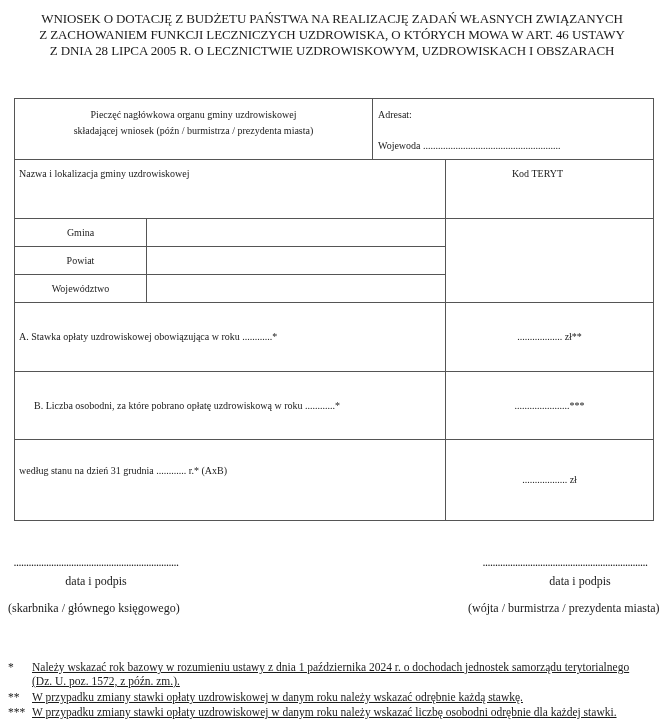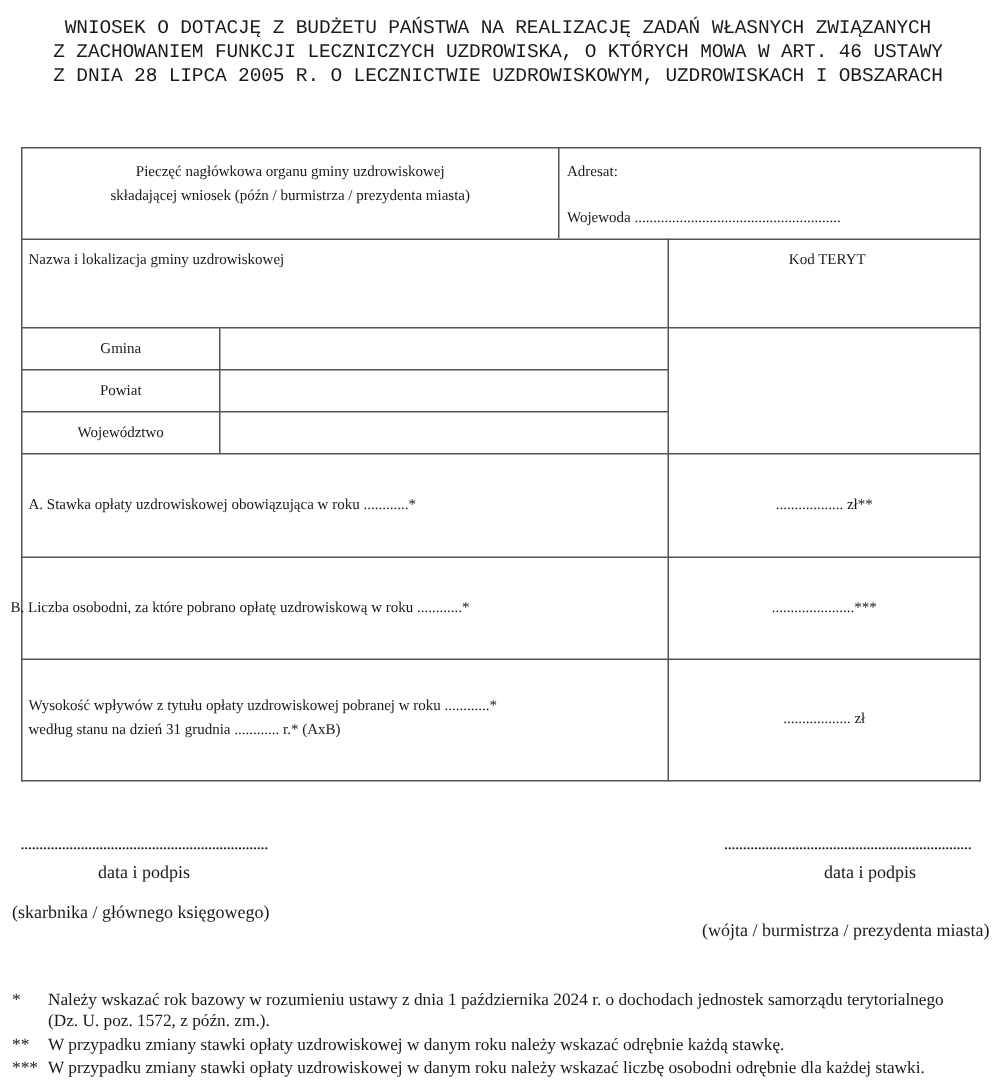--- a/index.html
+++ b/index.html
@@ -6,33 +6,33 @@
   body {
     width: 664px; height: 725px; position: relative; overflow: hidden;
     font-family: "Liberation Serif", "DejaVu Serif", serif;
     color: #1a1a1a;
   }
   .title {
     position: absolute; left: 0; top: 11px; width: 664px;
     text-align: center; font-size: 13px; line-height: 16px;
     letter-spacing: -0.1px;
   }
-  .title div { white-space: nowrap; font-family: Liberation Mono, monospace; }
+  .title div { white-space: nowrap; }
   .hl { position: absolute; height: 1px; background: #555; }
   .vl { position: absolute; width: 1px; background: #555; }
 
   .txt { position: absolute; font-size: 10px; line-height: 16px; white-space: nowrap; }
   .center { text-align: center; }
 
   .sig { position: absolute; font-size: 12px; line-height: 15px; white-space: nowrap; text-align: center; }
   .dots { letter-spacing: -0.5px; }
 
   .fn { position: absolute; font-size: 11.5px; line-height: 14px; white-space: nowrap; }
   .fn .mark { position: absolute; left: 0; }
-  .fn .body { position: absolute; left: 24px; }
+  .fn .body { position: absolute; left: 24px; text-decoration: underline; }
 </style>
 </head>
 <body>
 
 <div class="title">
   <div>WNIOSEK O DOTACJĘ Z BUDŻETU PAŃSTWA NA REALIZACJĘ ZADAŃ WŁASNYCH ZWIĄZANYCH</div>
   <div>Z ZACHOWANIEM FUNKCJI LECZNICZYCH UZDROWISKA, O KTÓRYCH MOWA W ART. 46 USTAWY</div>
   <div>Z DNIA 28 LIPCA 2005 R. O LECZNICTWIE UZDROWISKOWYM, UZDROWISKACH I OBSZARACH</div>
 </div>
 
@@ -61,55 +61,54 @@
 
 <div class="txt center" style="left:15px; top:107px; width:357px;">
   <div>Pieczęć nagłówkowa organu gminy uzdrowiskowej</div>
   <div>składającej wniosek (późn / burmistrza / prezydenta miasta)</div>
 </div>
 
 <div class="txt" style="left:378px; top:107px;">Adresat:</div>
 <div class="txt" style="left:378px; top:138px;">Wojewoda .......................................................</div>
 
 <div class="txt" style="left:19px; top:166px;">Nazwa i lokalizacja gminy uzdrowiskowej</div>
-<div class="txt center" style="left:448px; top:166px; width:207px;">Kod TERYT</div>
+<div class="txt center" style="left:434px; top:166px; width:207px;">Kod TERYT</div>
 
 <div class="txt center" style="left:15px; top:225px; width:131px;">Gmina</div>
 <div class="txt" style="left:147px; top:219px; width:298px; height:27px;"></div>
 
 <div class="txt center" style="left:15px; top:253px; width:131px;">Powiat</div>
 <div class="txt" style="left:147px; top:247px; width:298px; height:27px;"></div>
 
 <div class="txt center" style="left:15px; top:281px; width:131px;">Województwo</div>
 <div class="txt" style="left:147px; top:275px; width:298px; height:27px;"></div>
 
 <div class="txt" style="left:446px; top:219px; width:207px; height:83px;"></div>
 
 <div class="txt" style="left:19px; top:329px;">A. Stawka opłaty uzdrowiskowej obowiązująca w roku ............*</div>
 <div class="txt center" style="left:446px; top:329px; width:207px;">.................. zł**</div>
 
-<div class="txt" style="left:7px; top:398px;">B. Liczba osobodni, za które pobrano opłatę uzdrowiskową w roku ............*</div>
+<div class="txt" style="left:34px; top:398px;">B. Liczba osobodni, za które pobrano opłatę uzdrowiskową w roku ............*</div>
 <div class="txt center" style="left:446px; top:398px; width:207px;">......................***</div>
 
 <div class="txt" style="left:19px; top:463px;">
-  <div>Wysokość wpływów z tytułu opłaty uzdrowiskowej pobranej w roku ............*</div>
   <div>według stanu na dzień 31 grudnia ............ r.* (AxB)</div>
 </div>
 <div class="txt center" style="left:446px; top:472px; width:207px;">.................. zł</div>
 
 <div class="sig" style="left:8px; top:555px; width:176px;">
   <div class="dots" style="overflow:hidden;">..................................................................</div>
   <div style="margin-top:4px;">data i podpis</div>
   <div style="margin-top:12px; text-align:left;">(skarbnika / głównego księgowego)</div>
 </div>
 
 <div class="sig" style="left:476px; top:555px; width:178px;">
   <div class="dots" style="overflow:hidden;">..................................................................</div>
   <div style="margin-top:4px; padding-left:30px;">data i podpis</div>
-  <div style="margin-top:24px; text-align:left; margin-left:-8px;">(wójta / burmistrza / prezydenta miasta)</div>
+  <div style="margin-top:12px; text-align:left; margin-left:-8px;">(wójta / burmistrza / prezydenta miasta)</div>
 </div>
 
 <div class="fn" style="left:8px; top:660px; width:656px; height:28px;">
   <span class="mark">*</span>
   <div class="body">
     <div>Należy wskazać rok bazowy w rozumieniu ustawy z dnia 1 października 2024 r. o dochodach jednostek samorządu terytorialnego</div>
     <div>(Dz. U. poz. 1572, z późn. zm.).</div>
   </div>
 </div>
 <div class="fn" style="left:8px; top:690px; width:656px; height:14px;">

